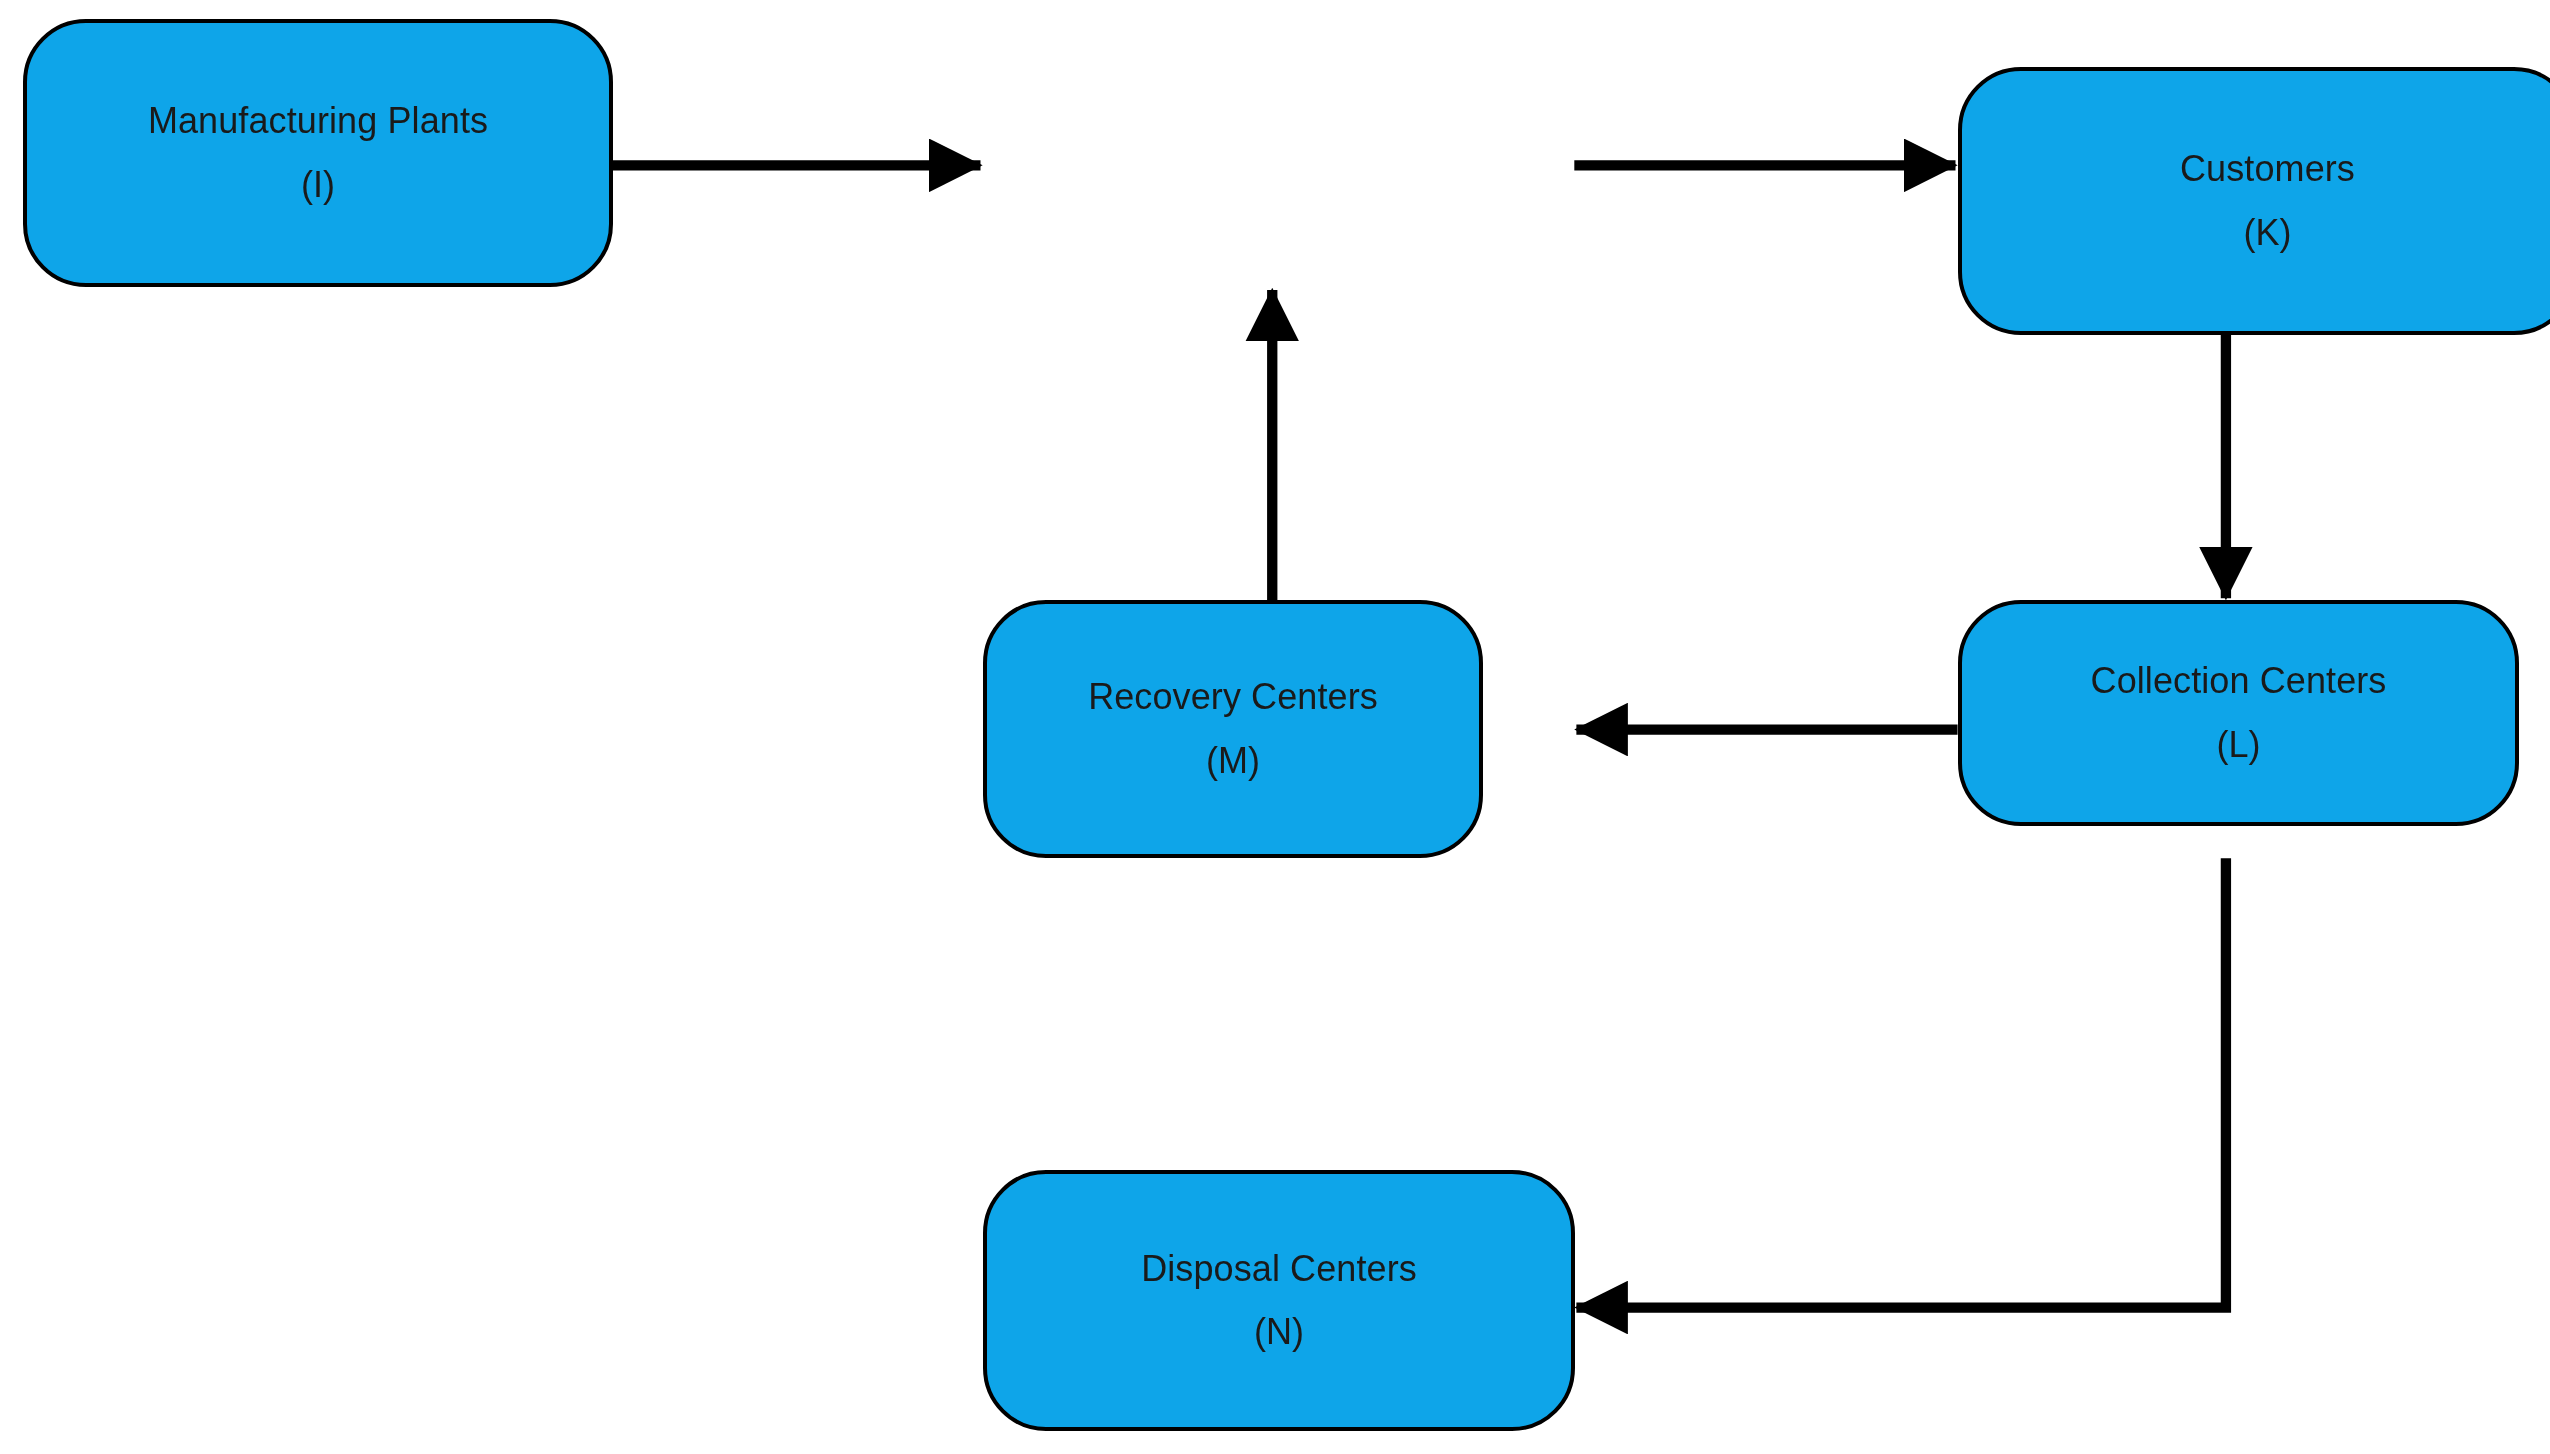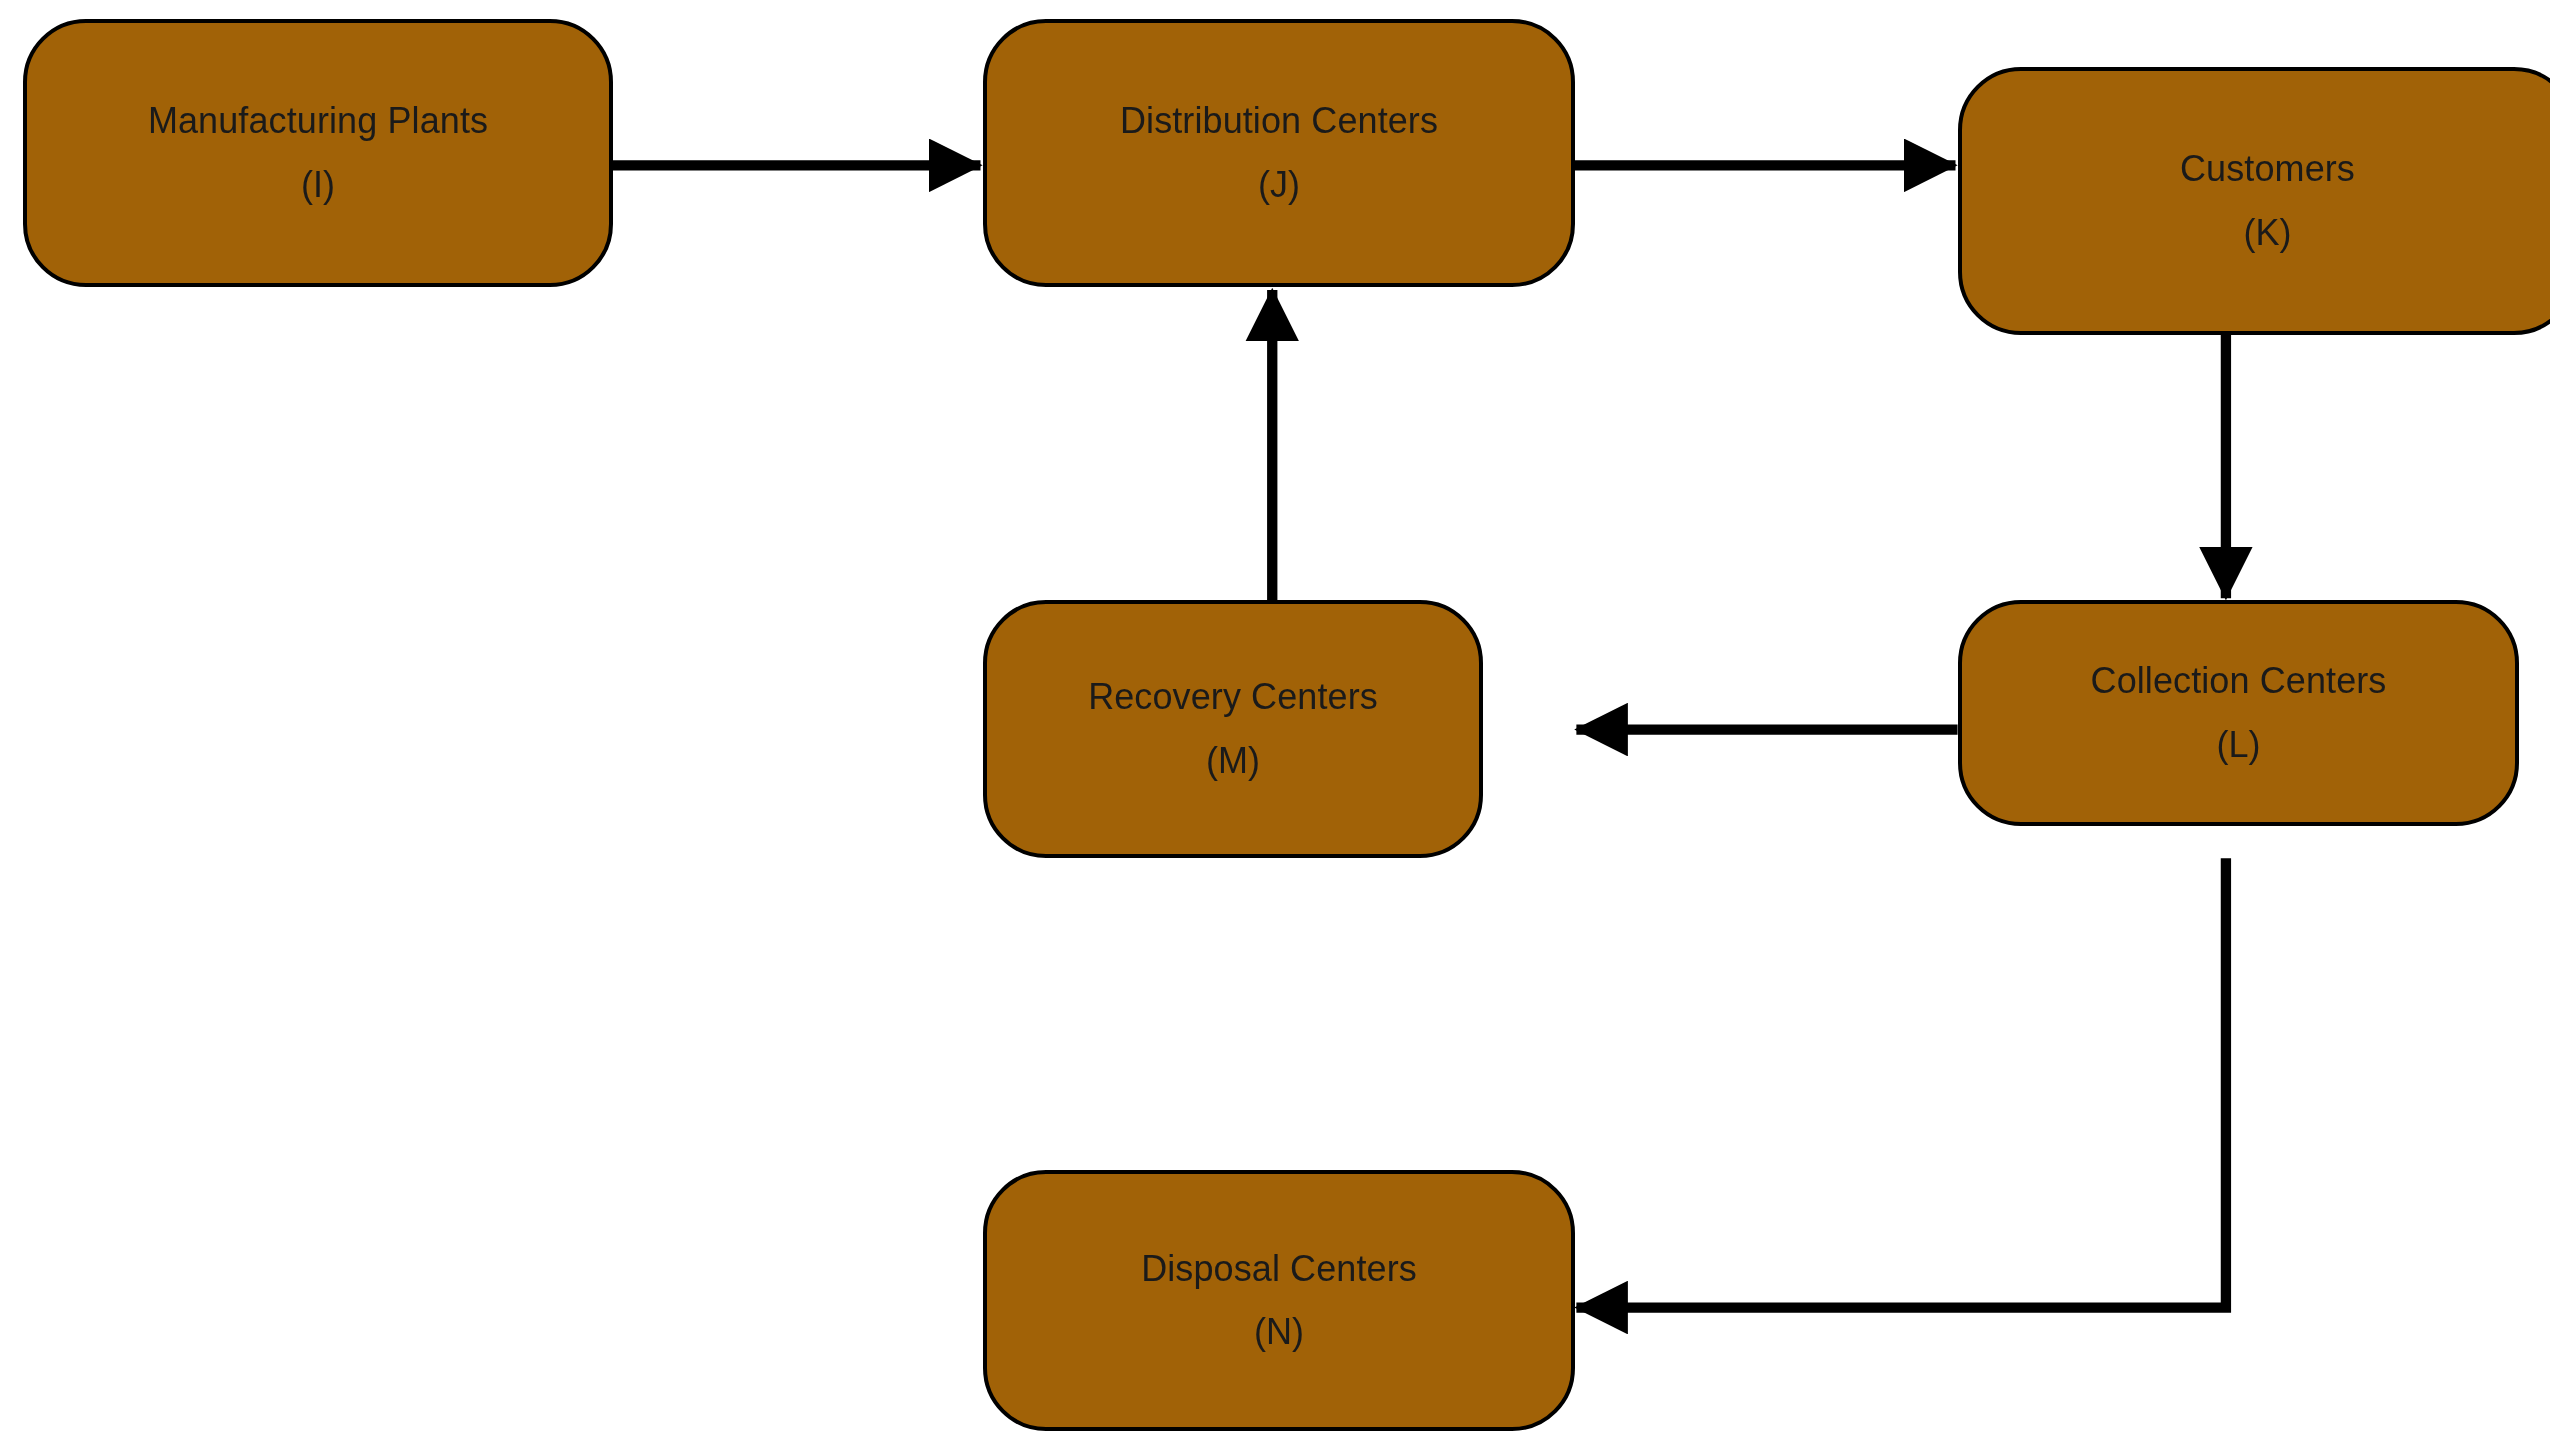--- a/index.html
+++ b/index.html
@@ -16,21 +16,21 @@
     width: 2550px;
     height: 1455px;
     background: #ffffff;
     overflow: hidden;
   }
   .node {
     position: absolute;
     box-sizing: border-box;
     border: 4.8px solid #000000;
     border-radius: 63px;
-    background: #a16207;
+    background: #0ea5e9;
     display: flex;
     flex-direction: column;
     align-items: center;
     justify-content: center;
     z-index: 3;
   }
   .node-label {
     font-size: 36px;
     line-height: 1.0;
     color: #1a1a1a;
@@ -92,24 +92,20 @@
     <g>
       <polyline points="3235,1247 3235,1900 2291,1900" fill="none" stroke="#000000" stroke-width="15" marker-end="url(#arrowR)"></polyline>
     </g>
   </svg>
 
   <div class="node" style="left:23px; top:19px; width:590px; height:268px;">
     <div class="node-label">Manufacturing Plants</div>
     <div class="node-code">(I)</div>
   </div>
 
-  <div class="node" style="left:983px; top:19px; width:592px; height:268px;">
-    <div class="node-label">Distribution Centers</div>
-    <div class="node-code">(J)</div>
-  </div>
 
   <div class="node" style="left:1958px; top:19px; width:619px; height:268px;margin-top:48px;">
     <div class="node-label">Customers</div>
     <div class="node-code">(K)</div>
   </div>
 
   <div class="node" style="left:983px; top:600px; width:500px; height:258px;">
     <div class="node-label">Recovery Centers</div>
     <div class="node-code">(M)</div>
   </div>

